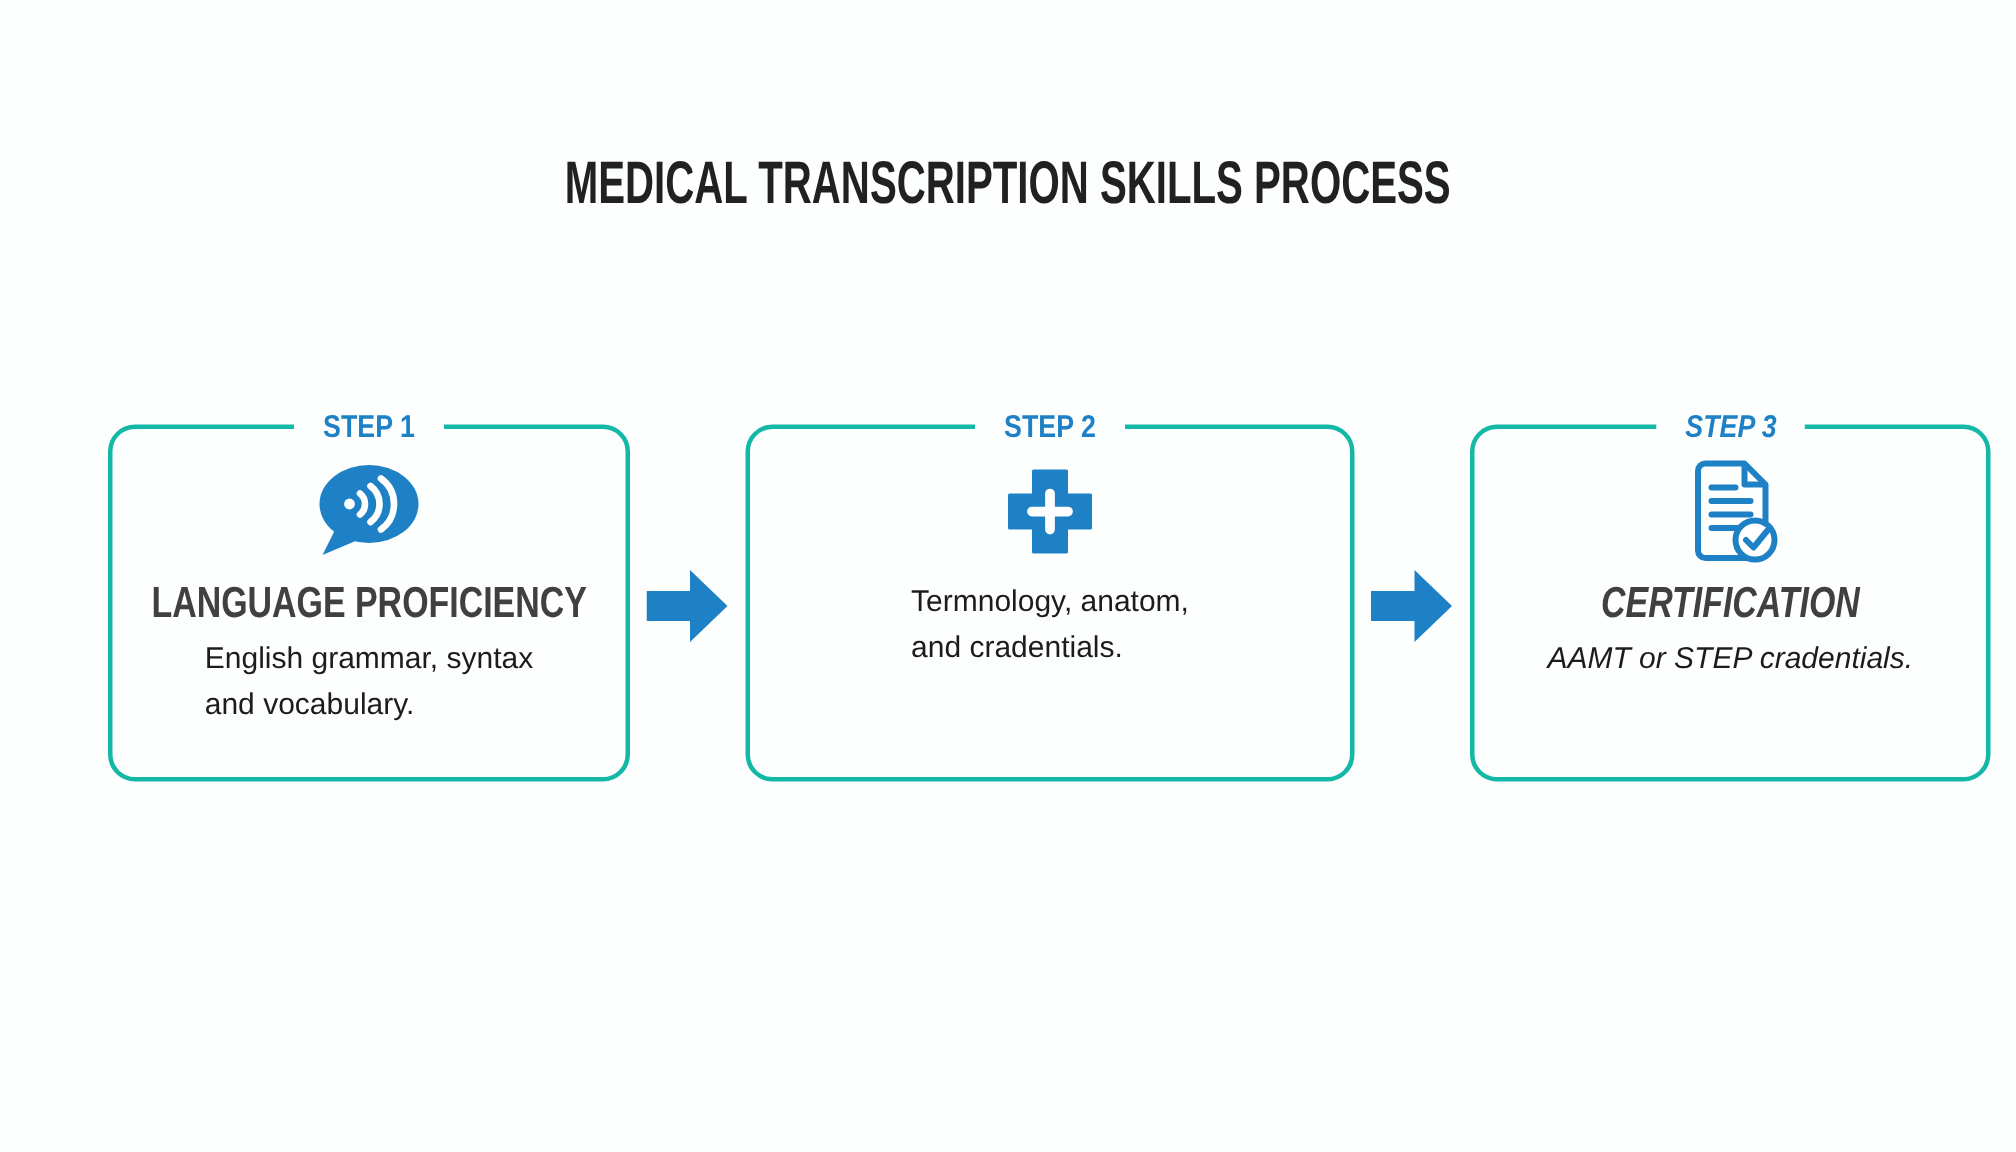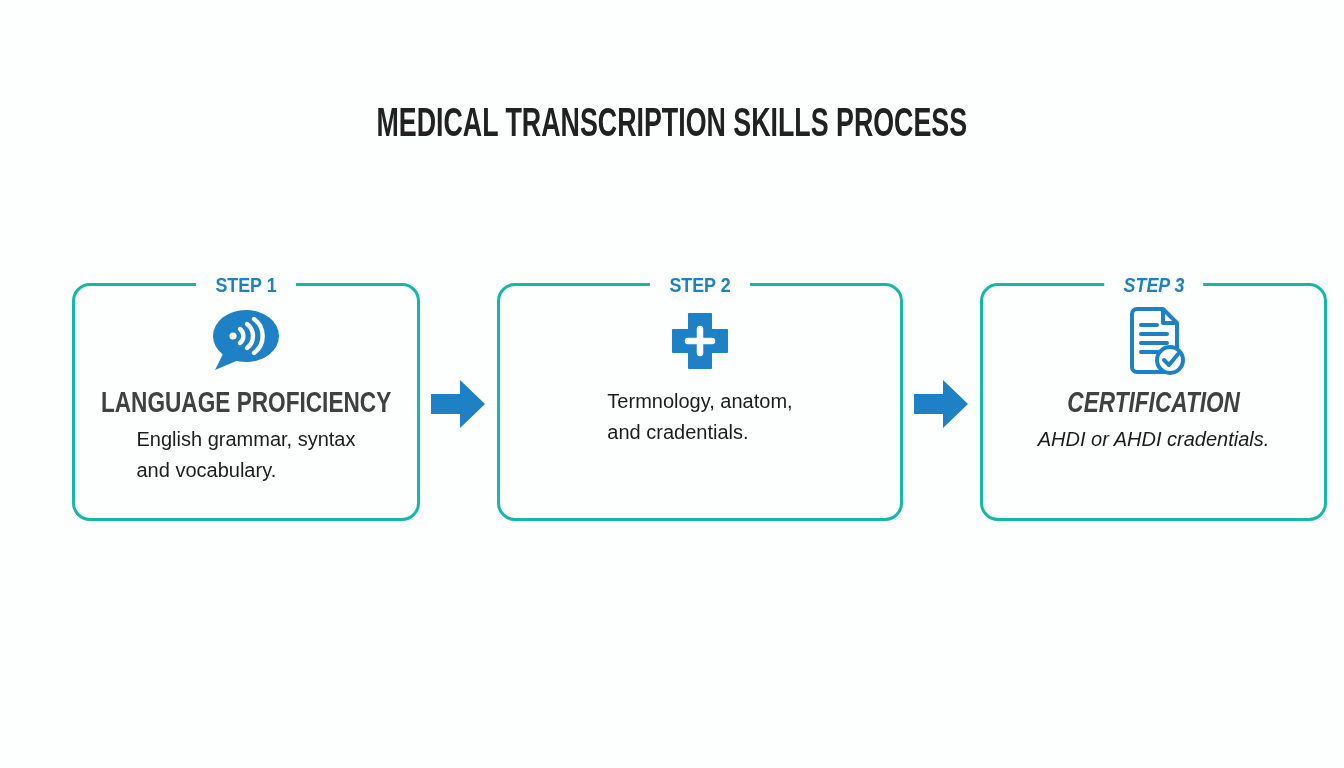--- a/index.html
+++ b/index.html
@@ -167,16 +167,16 @@
         <path d="M16 4 h26 l14 14 v44 a5 5 0 0 1 -5 5 h-35 a5 5 0 0 1 -5 -5 v-53 a5 5 0 0 1 5 -5 Z" fill="none" stroke="#1e81c5" stroke-width="4" stroke-linejoin="round"></path>
         <path d="M42 4 v14 h14" fill="none" stroke="#1e81c5" stroke-width="4" stroke-linejoin="round"></path>
         <path d="M20 20 H36 M20 29 H46 M20 38 H46 M20 47 H38" fill="none" stroke="#1e81c5" stroke-width="4" stroke-linecap="round"></path>
         <circle cx="49" cy="55" r="13" fill="#ffffff" stroke="#1e81c5" stroke-width="4"></circle>
         <path d="M43 55 l5 5 l9 -11" fill="none" stroke="#1e81c5" stroke-width="4" stroke-linecap="round" stroke-linejoin="round"></path>
       </svg>
     </div>
     <div class="step-heading">
       <span class="condense">CERTIFICATION</span>
     </div>
-    <div class="step-body">AHDI or AHDI cradentials.</div>
+    <div class="step-body">AAMT or STEP cradentials.</div>
   </div>
 
 </div>
 
 </body></html>

